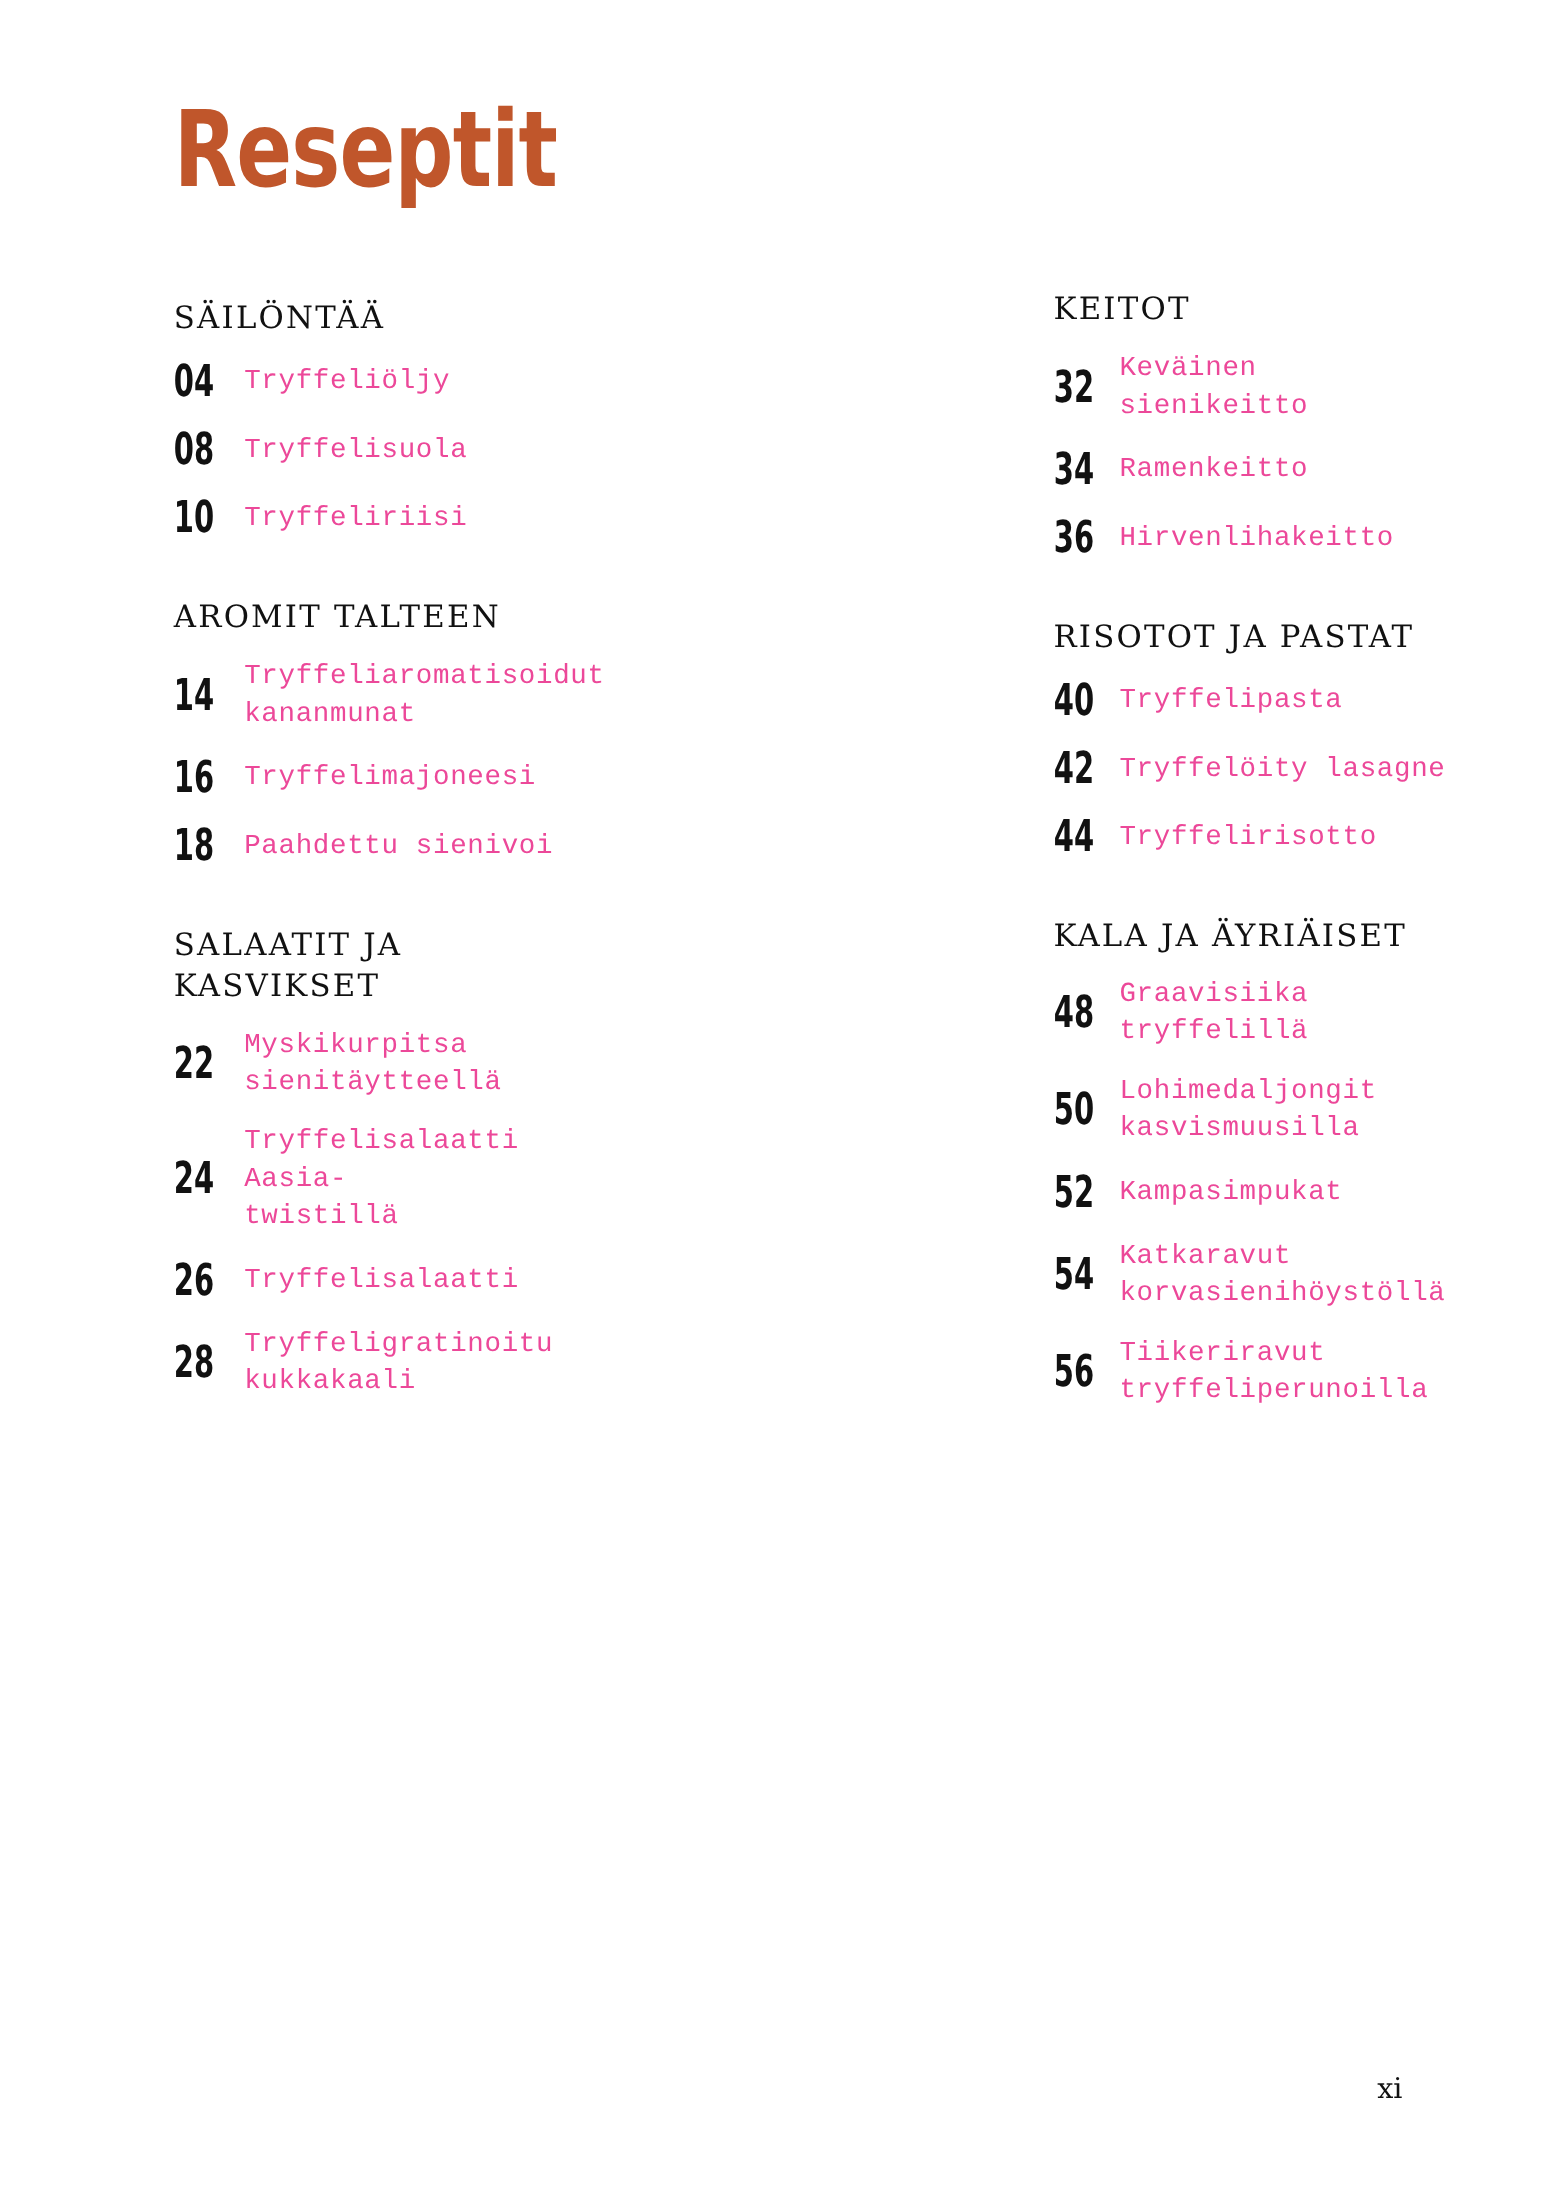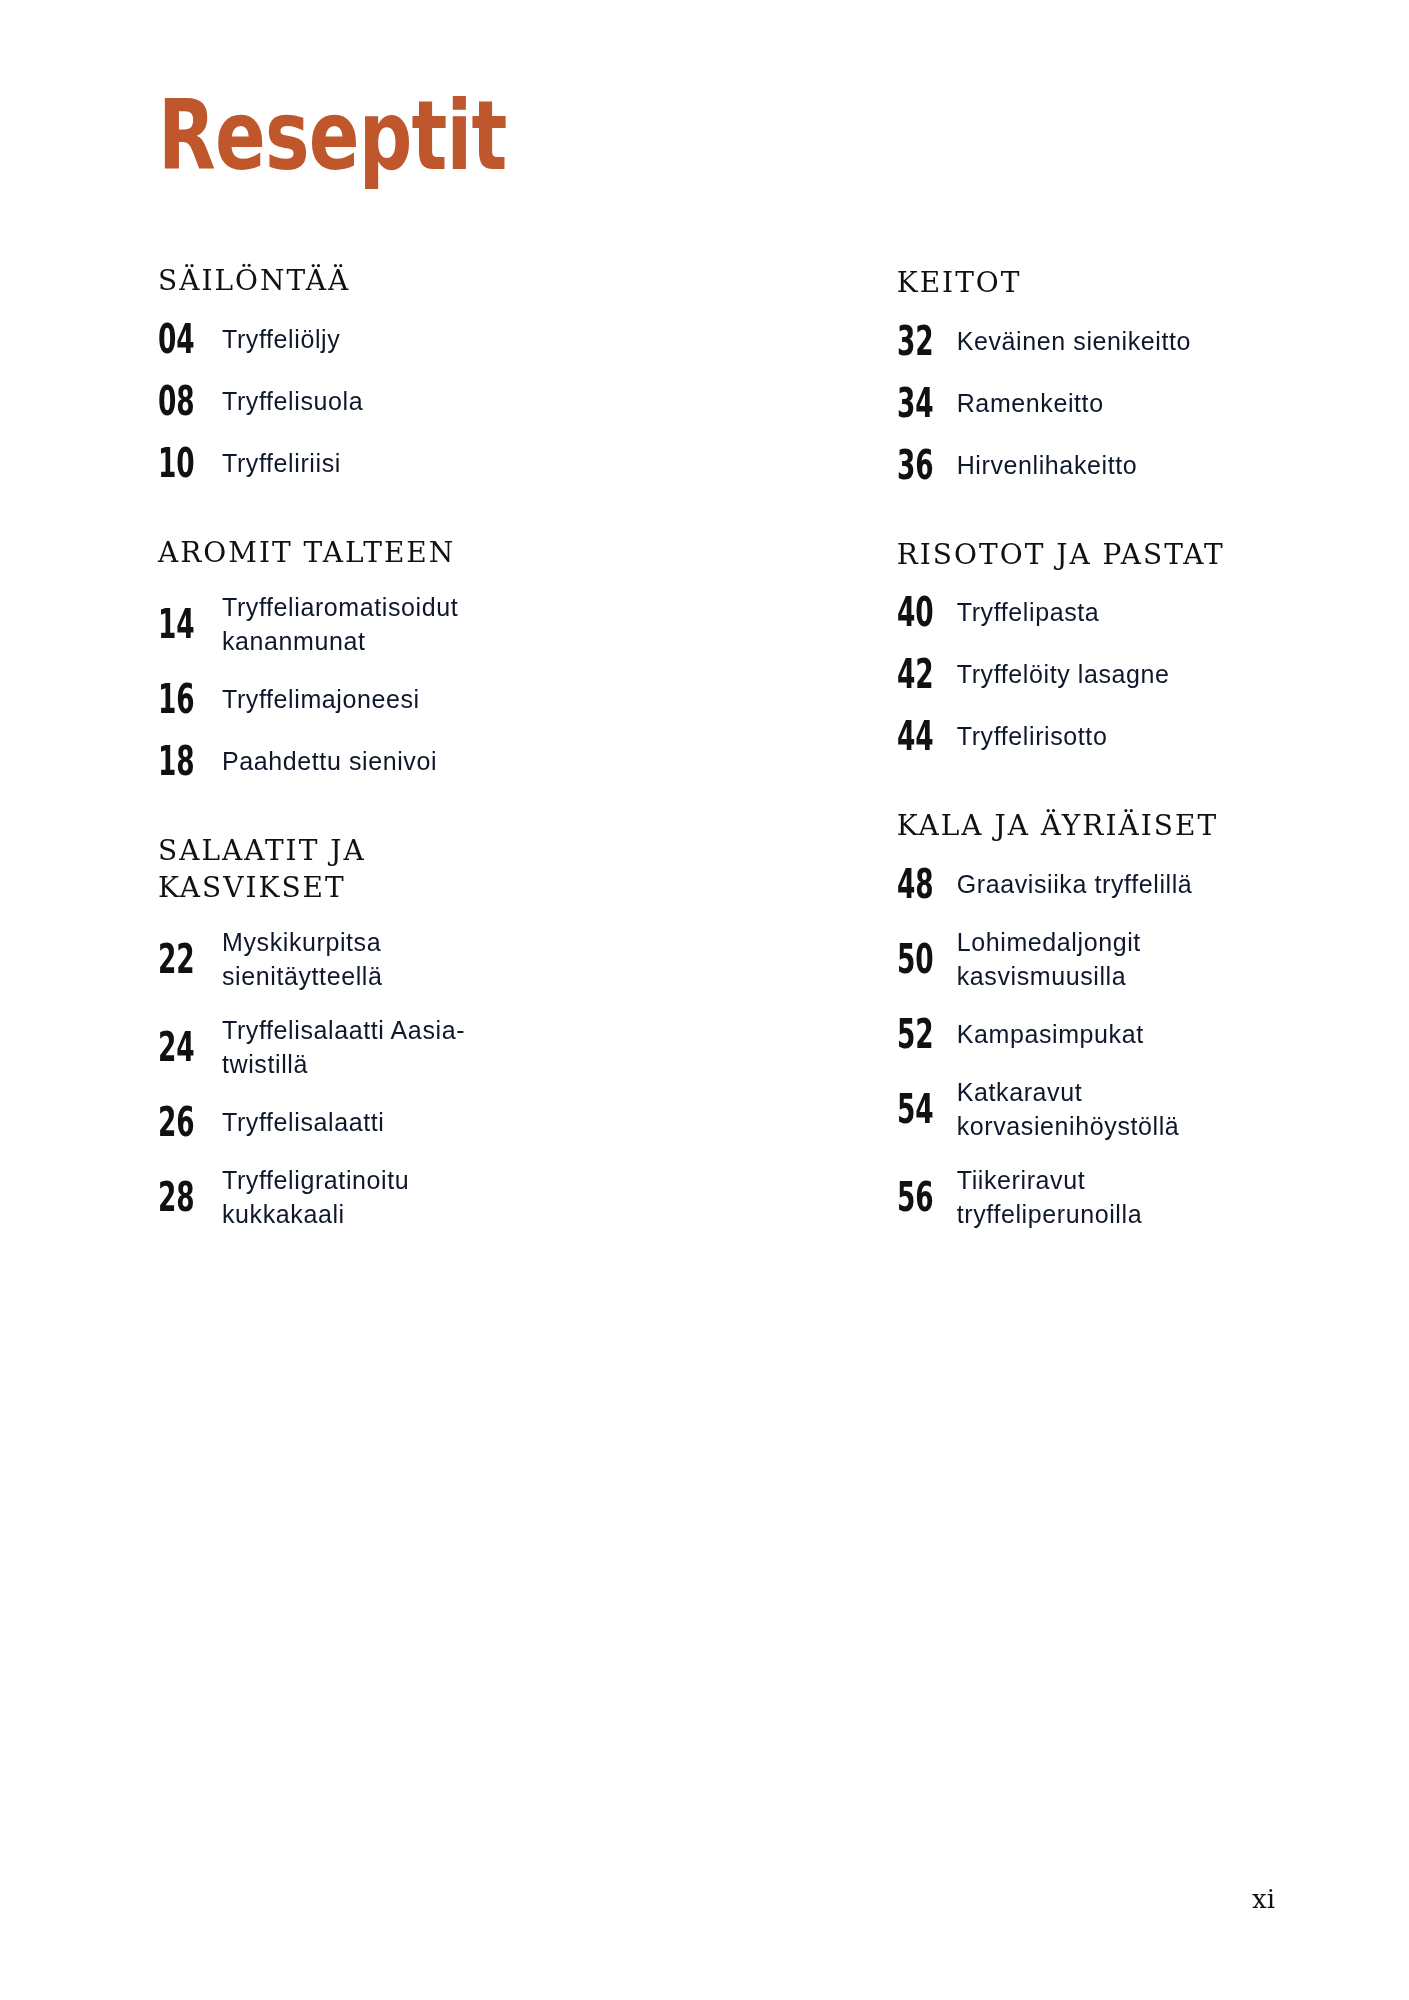--- a/index.html
+++ b/index.html
@@ -38,21 +38,21 @@
     white-space: nowrap;
   }
 
   
   .columns {
     position: absolute;
     left: 0;
     top: 262px;
     width: 1251px;
     display: flex;
-    align-items: flex-end;
+    align-items: center;
   }
   .col {
     box-sizing: border-box;
   }
   .col-left {
     width: 565px;
     padding-left: 158px;
   }
   .col-right {
     width: 844px;
@@ -90,26 +90,26 @@
     line-height: 1.05;
     color: #111111;
     transform: scaleX(0.66);
     transform-origin: left center;
     width: 38px;
     flex: 0 0 38px;
     text-align: left;
     white-space: nowrap;
   }
   .entry-label {
-    font-family: Liberation Sans, sans-serif;
+    font-family: Liberation Mono, monospace;
     font-weight: 300;
     font-size: 25px;
     line-height: 1.36;
     letter-spacing: 0.6px;
-    color: #0f172a;
+    color: #ec4899;
     white-space: pre-line;
   }
 
   
   .col-left .entry { margin-bottom: 20px; }
   .col-left .entry-num { margin-right: 26px; }
   .col-right .entry { margin-bottom: 20px; }
   .col-right .entry-num { margin-right: 22px; }
 
   

